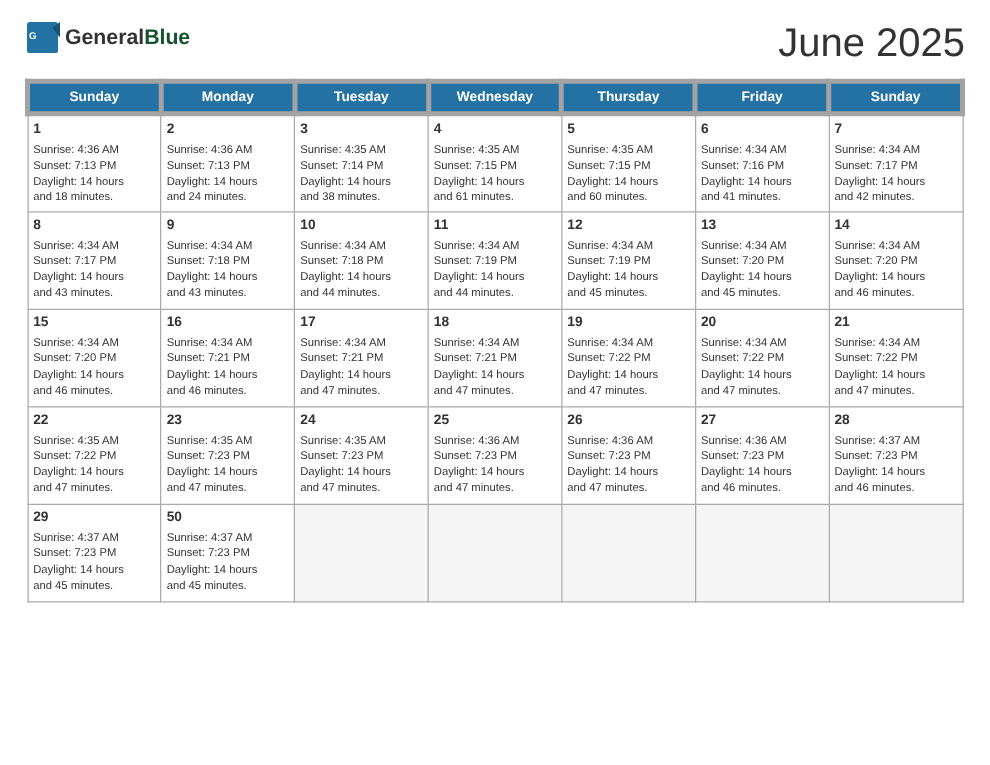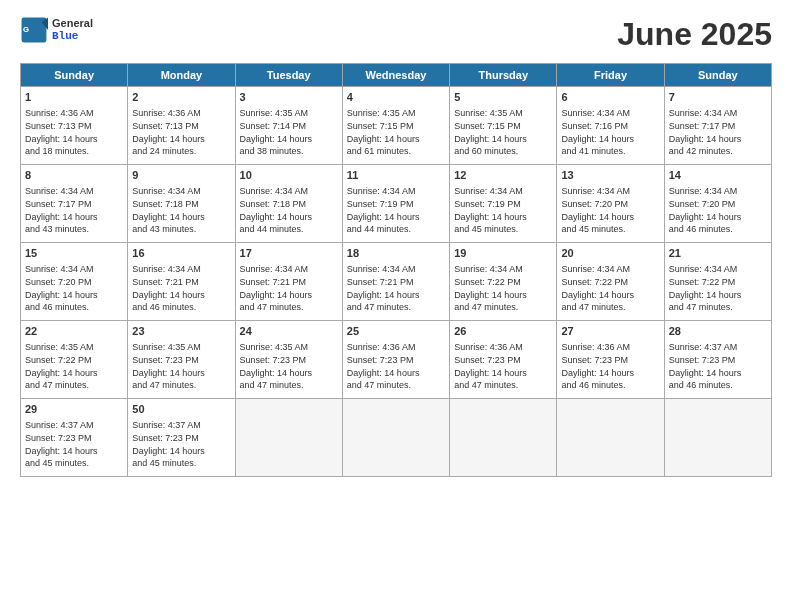--- a/index.html
+++ b/index.html
@@ -20,57 +20,56 @@
       align-items: flex-start;
       justify-content: space-between;
       margin-bottom: 10px;
     }
     .logo {
       display: flex;
       align-items: center;
     }
     .logo-text {
       display: flex;
-      flex-direction: column;
-      font-size: 11px;
+      font-size: 17px;
       font-weight: bold;
       color: #2c5f8a;
       line-height: 1.2;
     }
     .logo-text span:first-child { color: #333; }
     .logo-icon {
       width: 28px;
       height: 28px;
       margin-right: 4px;
       position: relative;
     }
     .title-block {
       text-align: right;
     }
     .calendar-title {
       font-size: 32px;
-      font-weight: bold;
+      font-weight: normal;
       color: #333;
     }
     .calendar-subtitle {
       font-size: 14px;
       color: #555;
     }
     table {
       width: 100%;
       border-collapse: collapse;
       font-size: 9.5px;
     }
     thead tr th {
       background: #2471a3;
       color: #fff;
       padding: 5px 4px;
       font-size: 11px;
       font-weight: bold;
-      border: 1px solid #a3a3a3;
+      border: 4px solid #a3a3a3;
     }
     tbody tr td {
       border: 1px solid #aaa;
       vertical-align: top;
       padding: 3px 4px;
       width: 14.28%;
       height: 78px;
       background: #fff;
       font-size: 9px;
       color: #333;
@@ -92,21 +91,21 @@
 <div class="page">
   <div class="header">
     <div class="logo">
       <svg class="logo-icon" width="36" height="36" viewBox="0 0 36 36">
         <rect x="2" y="2" width="32" height="32" rx="3" fill="#2471a3"></rect>
         <polygon points="28,8 36,2 36,18" fill="#1a5276"></polygon>
         <text x="4" y="20" font-size="10" fill="white" font-family="Arial" font-weight="bold">G</text>
       </svg>
       <div class="logo-text">
         <span>General</span>
-        <span style="color:#1d4ed8;font-family:Liberation Mono, monospace;">Blue</span>
+        <span style="color:#14532d;">Blue</span>
       </div>
     </div>
     <div class="title-block">
       <div class="calendar-title">June 2025</div>
     </div>
   </div>
 
   <table>
     <thead>
       <tr>

